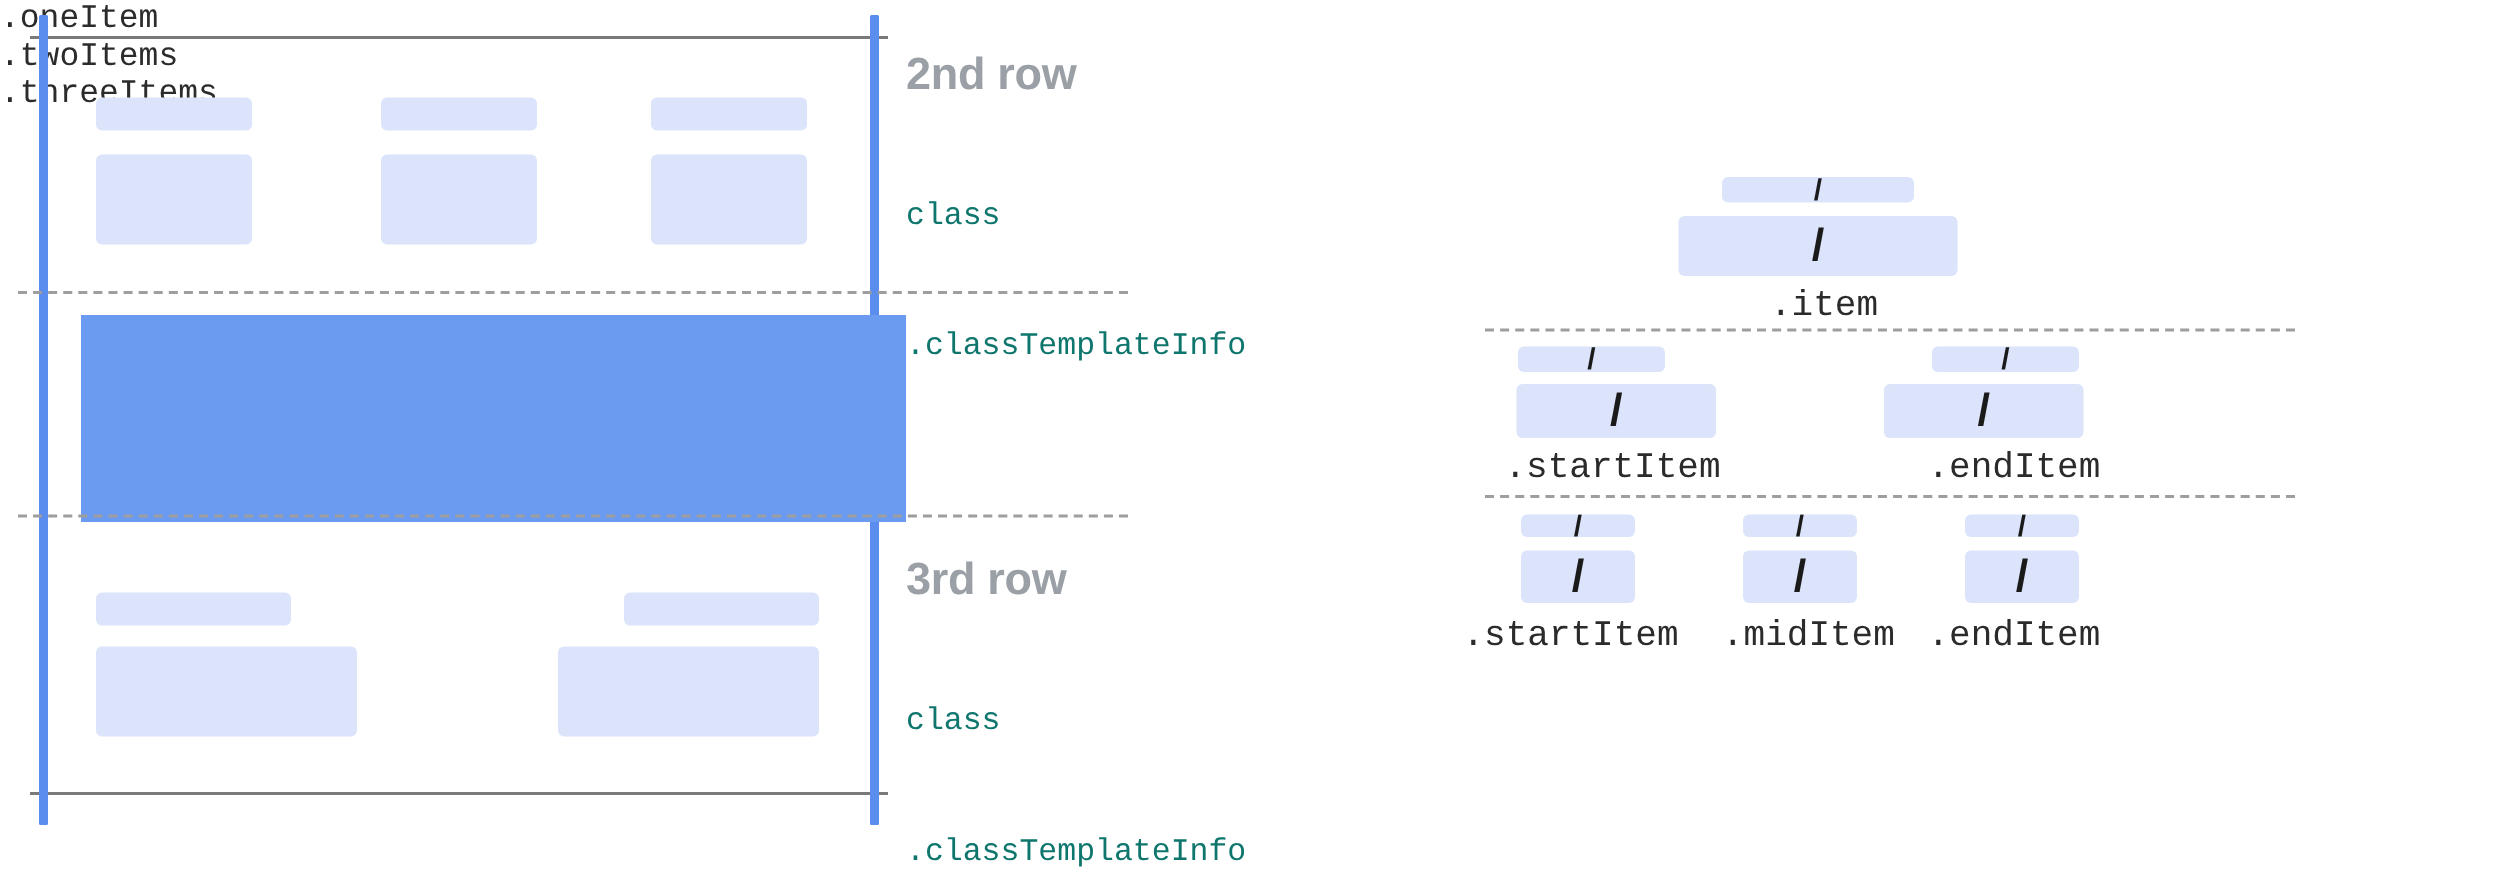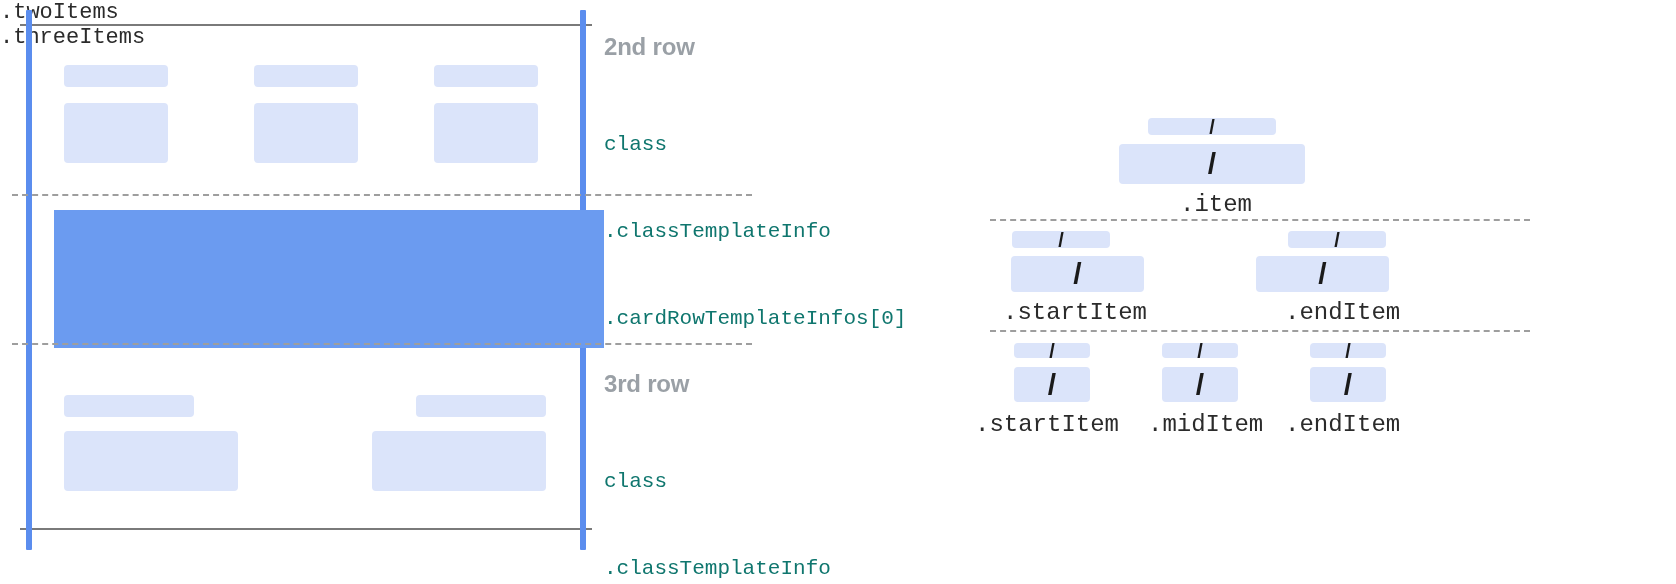--- a/index.html
+++ b/index.html
@@ -71,21 +71,21 @@
   }
 
   
   .anno {
     position: absolute;
     white-space: pre;
   }
   .anno-title {
     font-family: "Liberation Sans", sans-serif;
     font-weight: bold;
-    font-size: 24px;
+    font-size: 30px;
     color: #9aa0a6;
     letter-spacing: -0.2px;
   }
   .anno-code {
     font-family: "Liberation Mono", monospace;
     font-size: 21px;
     line-height: 29px;
     color: #0f766e;
   }
 
@@ -161,21 +161,20 @@
   </div>
 
   <div class="dashrule dash-1"></div>
   <div class="dashrule dash-2"></div>
 
   <div class="anno anno-title" style="left:604px; top:33px;">2nd row</div>
 
   <div class="anno anno-code" style="left:604px; top:72px;">
     <div>class</div>
     <div>.classTemplateInfo</div>
-    <div>.cardRowTemplateInfos[0]</div>
   </div>
 
   <div class="anno anno-code" style="left:604px; top:251px;">
   </div>
 
   <div class="anno anno-title" style="left:604px; top:370px;">3rd row</div>
 
   <div class="anno anno-code" style="left:604px; top:409px;">
     <div>class</div>
     <div>.classTemplateInfo</div>
@@ -183,20 +182,21 @@
     
   </div>
 
   <div class="bar bar-thin" style="left:1148px; top:118px; width:128px; height:17px;">
     <span class="slash">/</span>
   </div>
   <div class="bar bar-thick" style="left:1119px; top:144px; width:186px; height:40px;">
     <span class="slash">/</span>
   </div>
   <div class="rlabel" style="left:1180px; top:191px;">.item</div>
+  <div class="rlabel-big" style="left:1411px; top:152px;">.oneItem</div>
 
   <div class="rdash" style="left:990px; top:219px; width:540px;"></div>
 
   <div class="bar bar-thin" style="left:1012px; top:231px; width:98px; height:17px;">
     <span class="slash">/</span>
   </div>
   <div class="bar bar-thick" style="left:1011px; top:256px; width:133px; height:36px;">
     <span class="slash">/</span>
   </div>
   <div class="rlabel" style="left:1003px; top:299px;">.startItem</div>

